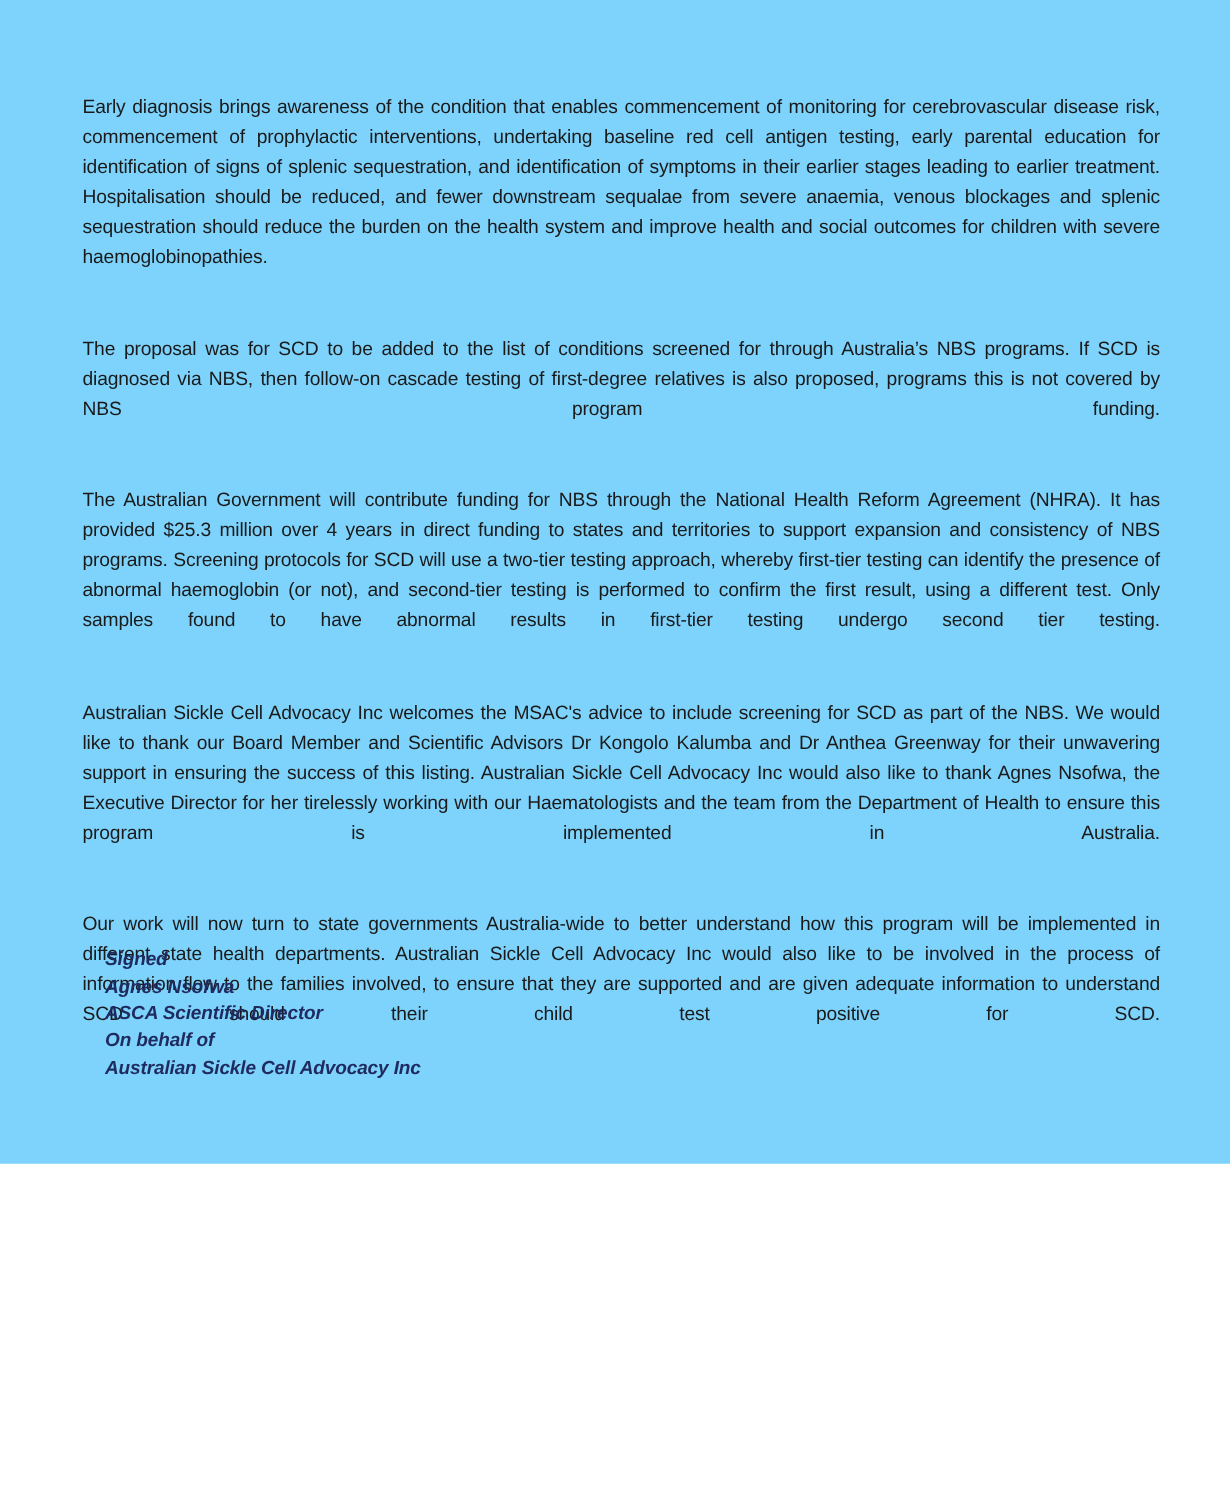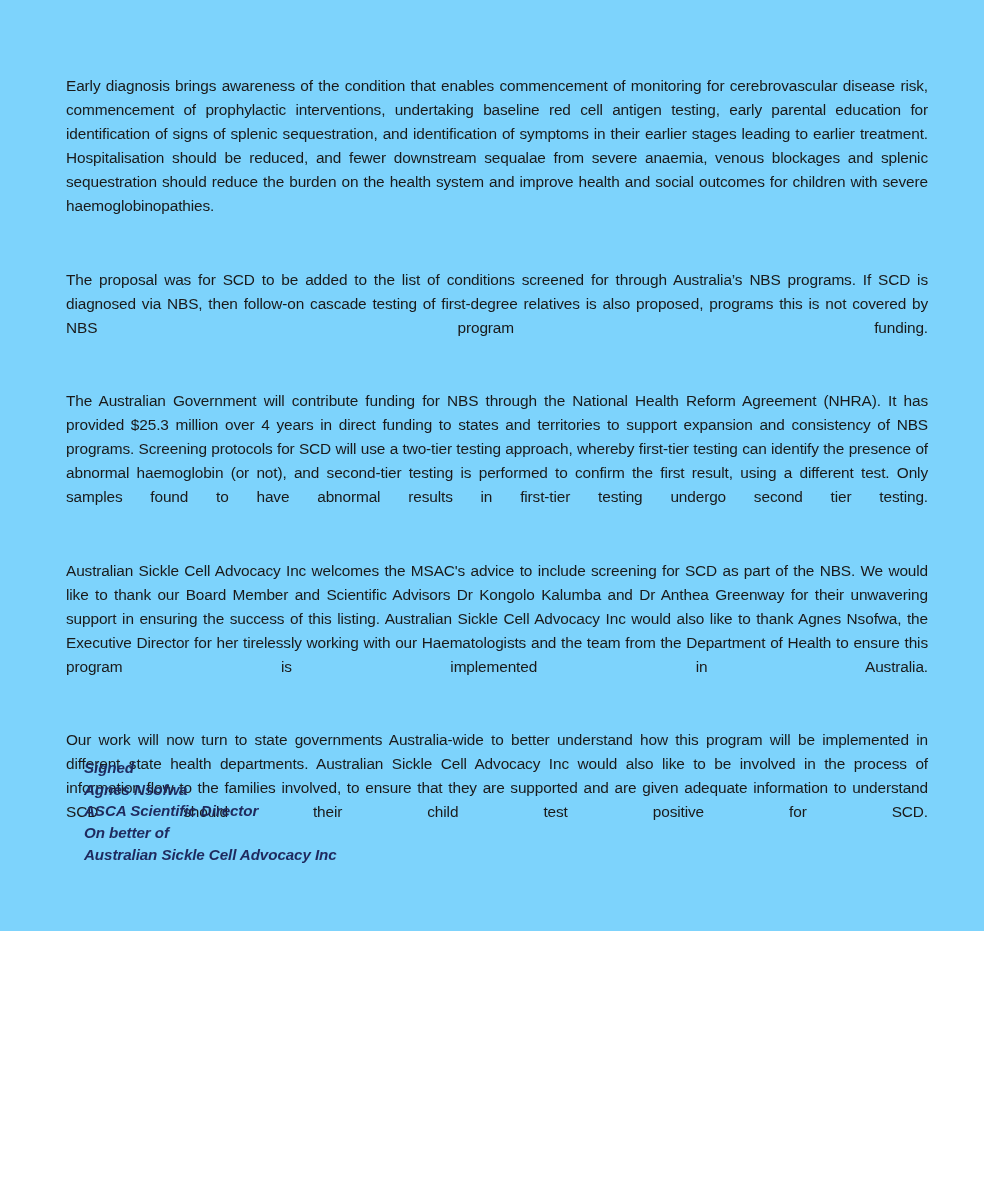--- a/index.html
+++ b/index.html
@@ -108,18 +108,18 @@
     <p class="para">The proposal was for SCD to be added to the list of conditions screened for through Australia’s NBS programs. If SCD is diagnosed via NBS, then follow-on cascade testing of first-degree relatives is also proposed, programs this is not covered by NBS program funding.</p>
     <p class="para">The Australian Government will contribute funding for NBS through the National Health Reform Agreement (NHRA). It has provided $25.3 million over 4 years in direct funding to states and territories to support expansion and consistency of NBS programs. Screening protocols for SCD will use a two-tier testing approach, whereby first-tier testing can identify the presence of abnormal haemoglobin (or not), and second-tier testing is performed to confirm the first result, using a different test. Only samples found to have abnormal results in first-tier testing undergo second tier testing.</p>
     <p class="para">Australian Sickle Cell Advocacy Inc welcomes the MSAC's advice to include screening for SCD as part of the NBS. We would like to thank our Board Member and Scientific Advisors Dr Kongolo Kalumba and Dr Anthea Greenway for their unwavering support in ensuring the success of this listing. Australian Sickle Cell Advocacy Inc would also like to thank Agnes Nsofwa, the Executive Director for her tirelessly working with our Haematologists and the team from the Department of Health to ensure this program is implemented in Australia.</p>
     <p class="para">Our work will now turn to state governments Australia-wide to better understand how this program will be implemented in different state health departments. Australian Sickle Cell Advocacy Inc would also like to be involved in the process of information flow to the families involved, to ensure that they are supported and are given adequate information to understand SCD should their child test positive for SCD.</p>
   </div>
 
   <div class="signature">
     <div class="sig-line">Signed</div>
     <div class="sig-line">Agnes Nsofwa</div>
     <div class="sig-line">ASCA Scientific Director</div>
-    <div class="sig-line">On better of</div>
+    <div class="sig-line">On behalf of</div>
     <div class="sig-line">Australian Sickle Cell Advocacy Inc</div>
   </div>
 
 
 </div>
 
 </body></html>

